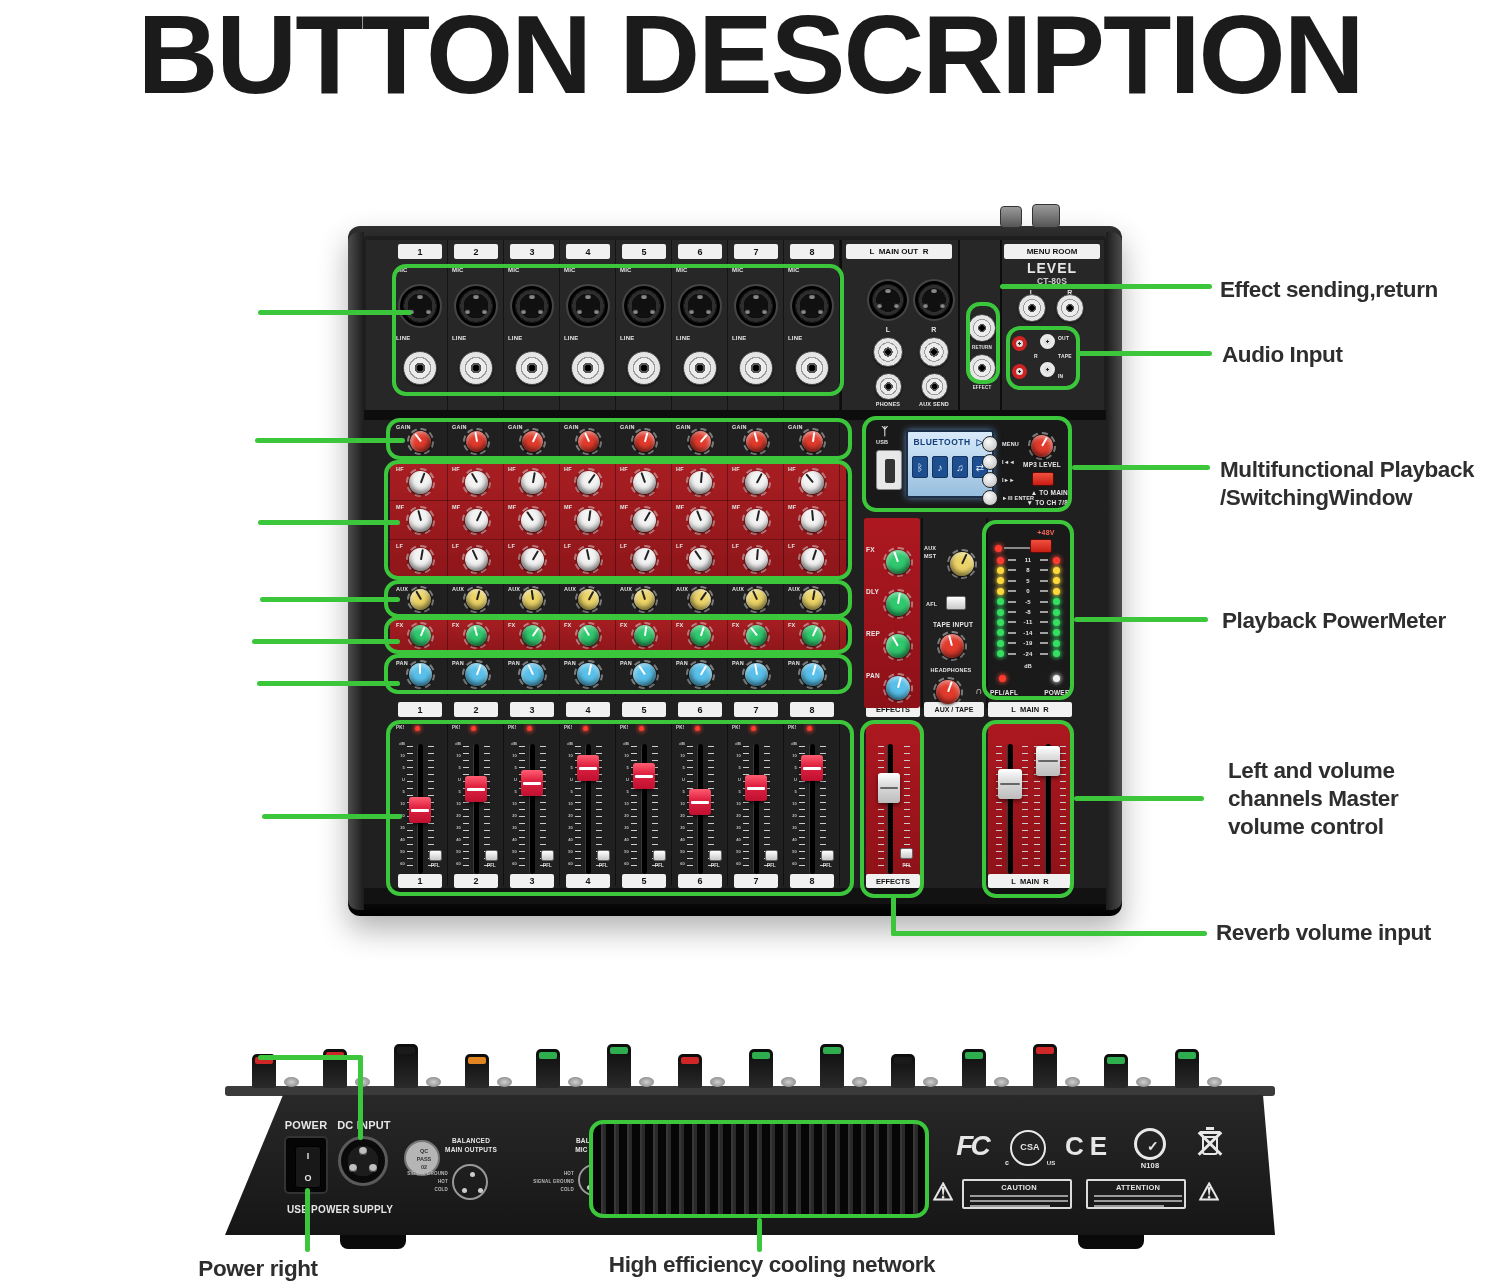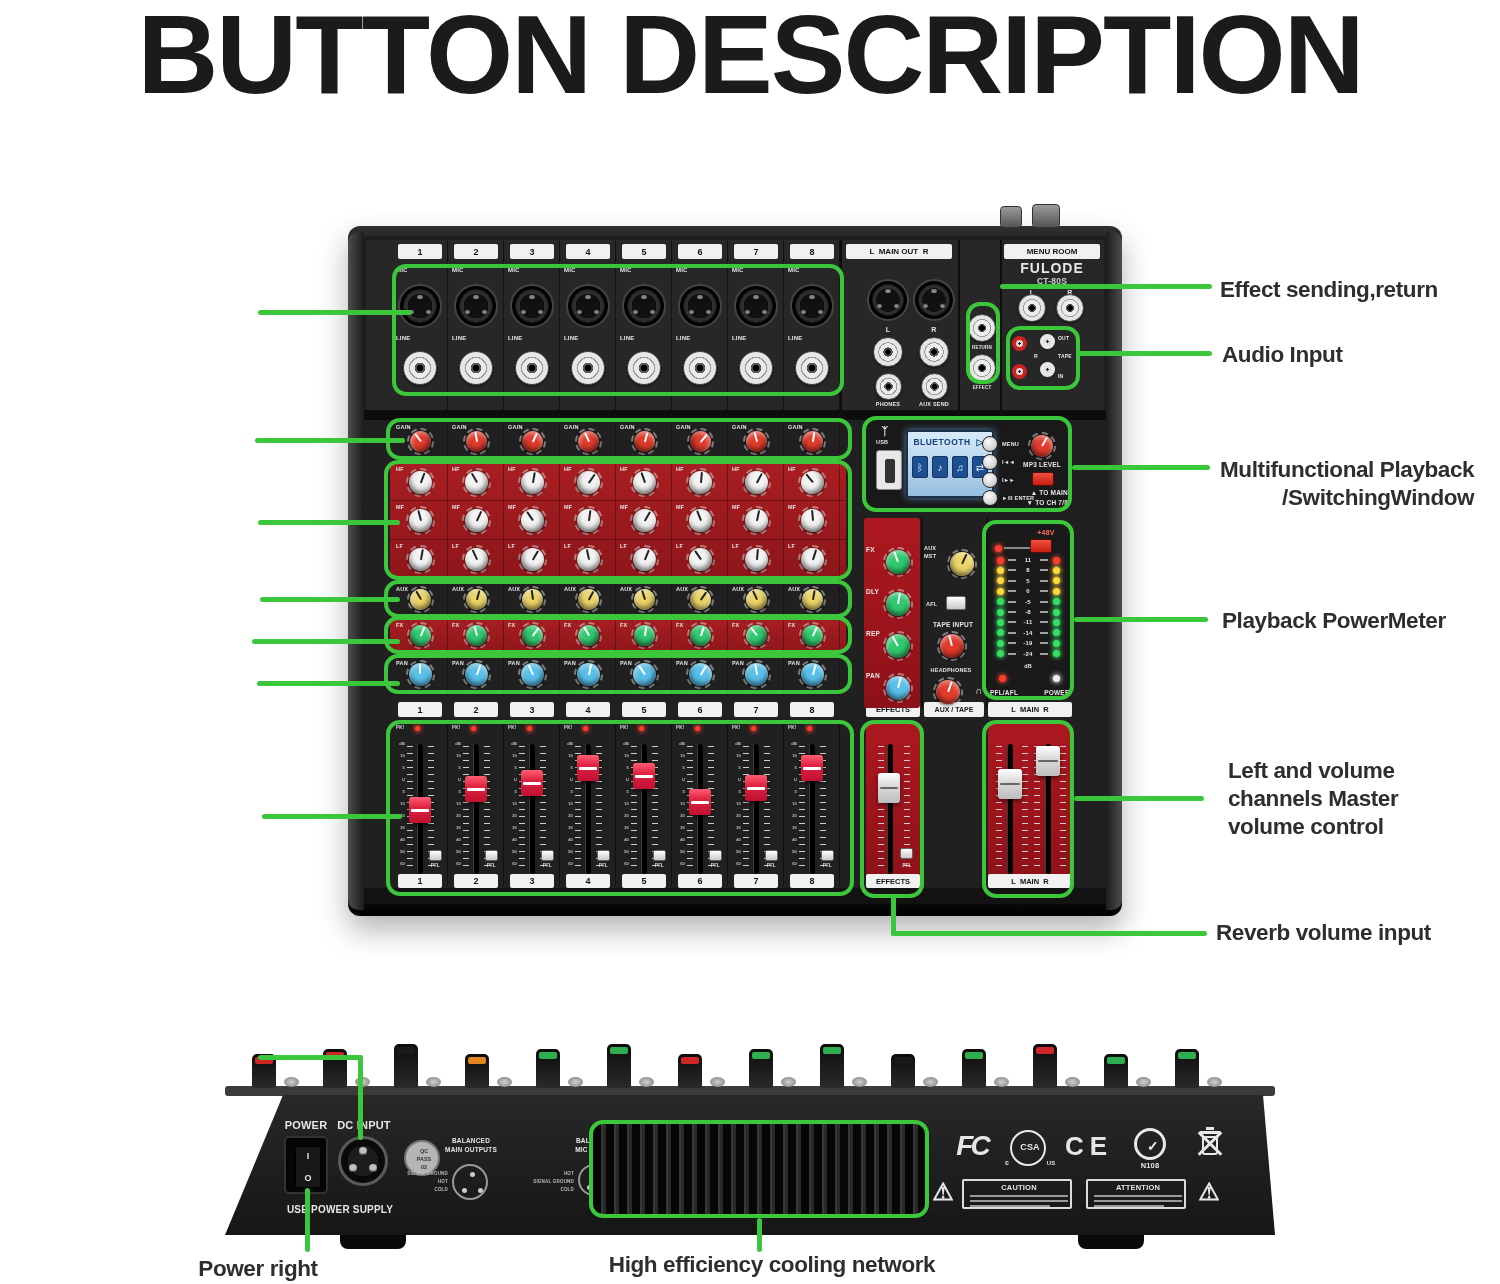--- a/index.html
+++ b/index.html
@@ -161,21 +161,21 @@
       <div class="abs jack" style="left: 919px; top: 337px; width: 30px; height: 30px;"></div>
       <div class="abs jack" style="left: 874.5px; top: 372.5px; width: 27px; height: 27px;"></div>
       <div class="abs jack" style="left: 920.5px; top: 372.5px; width: 27px; height: 27px;"></div>
       <div class="abs wt tc" style="left: 866px; top: 400px; width: 44px; height: 8px; font-size: 5.5px;">PHONES</div>
       <div class="abs wt tc" style="left: 911px; top: 400px; width: 46px; height: 8px; font-size: 5.5px;">AUX SEND</div>
       <div class="abs jack" style="left: 968px; top: 314px; width: 28px; height: 28px;"></div>
       <div class="abs wt tc" style="left: 962px; top: 344px; width: 40px; height: 7px; font-size: 4.5px;">RETURN</div>
       <div class="abs jack" style="left: 968px; top: 354px; width: 28px; height: 28px;"></div>
       <div class="abs wt tc" style="left: 962px; top: 384px; width: 40px; height: 7px; font-size: 4.5px;">EFFECT</div>
       <div class="abs strip" style="left: 1004px; top: 244px; width: 96px; height: 15px; font-size: 8px;">MENU ROOM</div>
-      <div class="abs wt tc" style="left: 1004px; top: 261px; width: 96px; height: 14px; font-size: 14px; letter-spacing: 1px;">FULODE</div>
+      <div class="abs wt tc" style="left: 1004px; top: 261px; width: 96px; height: 14px; font-size: 14px; letter-spacing: 1px;">LEVEL</div>
       <div class="abs wt tc" style="left: 1004px; top: 276px; width: 96px; height: 10px; font-size: 8.5px; color: rgb(207, 207, 207);">CT-80S</div>
       <div class="abs wt tc" style="left: 1024px; top: 288px; width: 16px; height: 9px; font-size: 7px;">L</div>
       <div class="abs wt tc" style="left: 1062px; top: 288px; width: 16px; height: 9px; font-size: 7px;">R</div>
       <div class="abs jack" style="left: 1018px; top: 294px; width: 28px; height: 28px;"></div>
       <div class="abs jack" style="left: 1056px; top: 294px; width: 28px; height: 28px;"></div>
       <div class="abs rca rca-red" style="left: 1012px; top: 336px; width: 15px; height: 15px;"></div>
       <div class="abs rca rca-white" style="left: 1040px; top: 334px; width: 15px; height: 15px;"></div>
       <div class="abs rca rca-red" style="left: 1012px; top: 364px; width: 15px; height: 15px;"></div>
       <div class="abs rca rca-white" style="left: 1040px; top: 362px; width: 15px; height: 15px;"></div>
       <div class="abs wt tl" style="left: 1058px; top: 334px; width: 20px; height: 7px; font-size: 5px;">OUT</div>
@@ -1011,21 +1011,21 @@
       <div class="abs cl" style="left: 757px; top: 1218px; width: 5px; height: 34px;"></div>
       <div class="abs lbl" style="left: 168px; top: 1256px; width: 180px; text-align: center;">
         <div>Power right</div>
       </div>
       <div class="abs lbl" style="left: 1220px; top: 277px;">
         <div>Effect sending,return</div>
       </div>
       <div class="abs lbl" style="left: 1222px; top: 342px;">
         <div>Audio Input</div>
       </div>
-      <div class="abs lbl" style="left: 1220px; top: 456px; line-height: 28px; text-align: right;">
+      <div class="abs lbl" style="left: 1220px; top: 456px; line-height: 28px;">
         <div>Multifunctional Playback</div>
         <div>/SwitchingWindow</div>
       </div>
       <div class="abs lbl" style="left: 1222px; top: 608px;">
         <div>Playback PowerMeter</div>
       </div>
       <div class="abs lbl" style="left: 1228px; top: 757px; line-height: 28px;">
         <div>Left and volume</div>
         <div>channels Master</div>
         <div>volume control</div>

